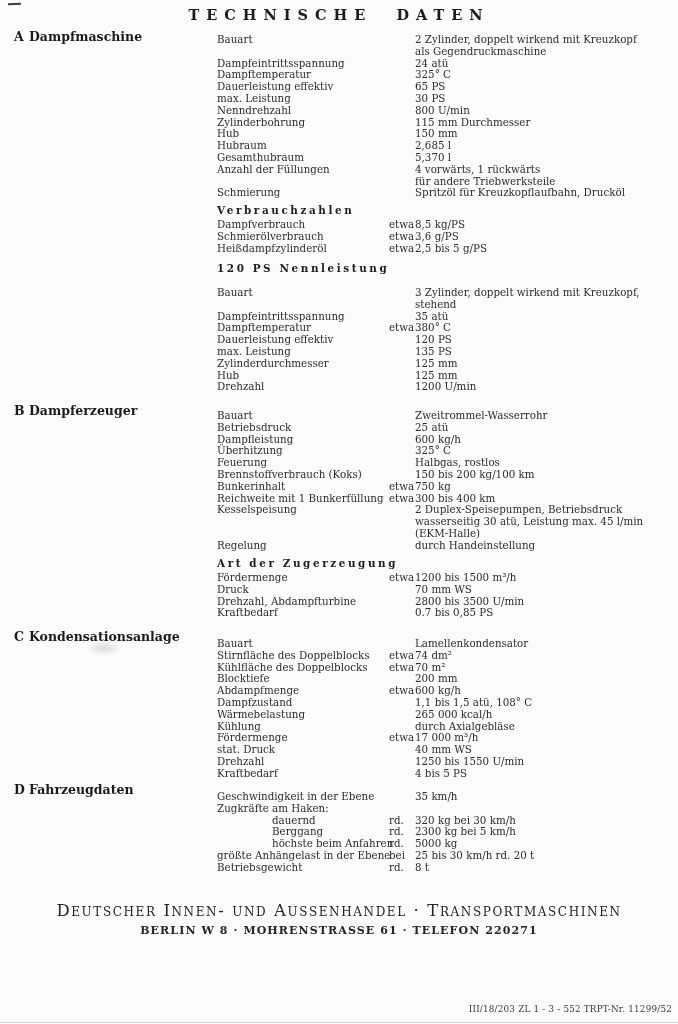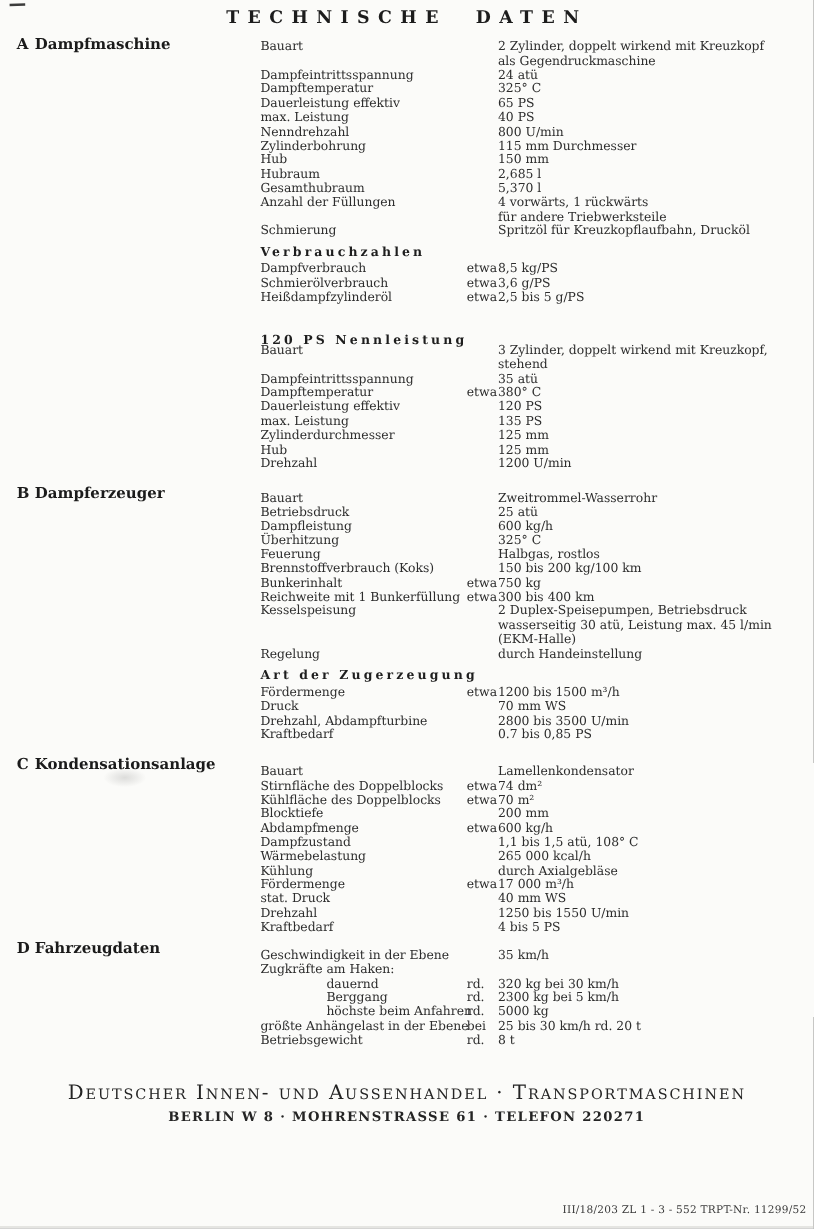--- a/index.html
+++ b/index.html
@@ -59,21 +59,21 @@
           <span class="value">325° C</span>
         </div>
         <div class="row">
           <span class="label">Dauerleistung effektiv</span>
           <span class="prefix"></span>
           <span class="value">65 PS</span>
         </div>
         <div class="row">
           <span class="label">max. Leistung</span>
           <span class="prefix"></span>
-          <span class="value">40 PS</span>
+          <span class="value">30 PS</span>
         </div>
         <div class="row">
           <span class="label">Nenndrehzahl</span>
           <span class="prefix"></span>
           <span class="value">800 U/min</span>
         </div>
         <div class="row">
           <span class="label">Zylinderbohrung</span>
           <span class="prefix"></span>
           <span class="value">115 mm Durchmesser</span>
@@ -120,21 +120,21 @@
           <span class="label">Schmierölverbrauch</span>
           <span class="prefix">etwa</span>
           <span class="value">3,6 g/PS</span>
         </div>
         <div class="row">
           <span class="label">Heißdampfzylinderöl</span>
           <span class="prefix">etwa</span>
           <span class="value">2,5 bis 5 g/PS</span>
         </div>
       </div>
-      <div class="block-heading" style="top: 278px;">120 PS Nennleistung</div>
+      <div class="block-heading" style="top: 262px;">120 PS Nennleistung</div>
       <div class="rows" style="top: 287px;">
         <div class="row">
           <span class="label">Bauart</span>
           <span class="prefix"></span>
           <span class="value">3 Zylinder, doppelt wirkend mit Kreuzkopf,</span>
         </div>
         <div class="row">
           <span class="label"></span>
           <span class="prefix"></span>
           <span class="value">stehend</span>

